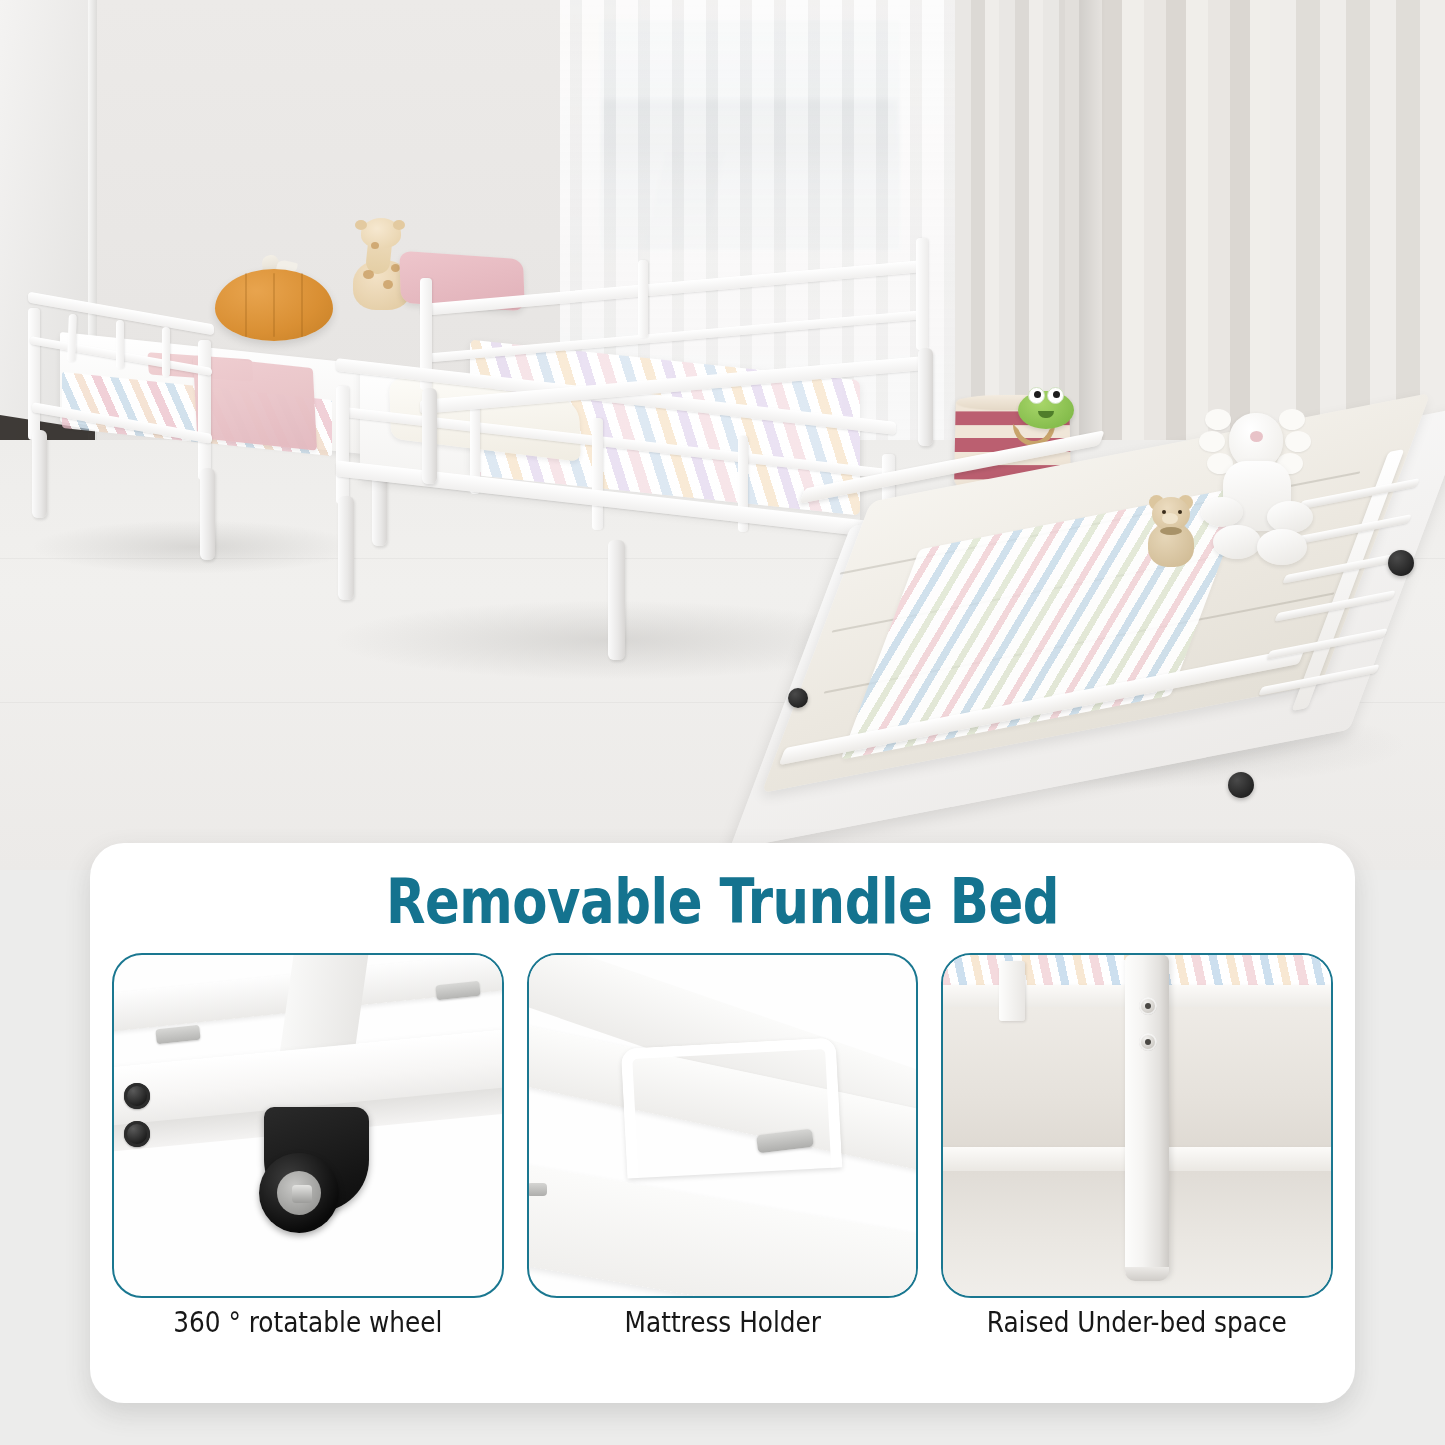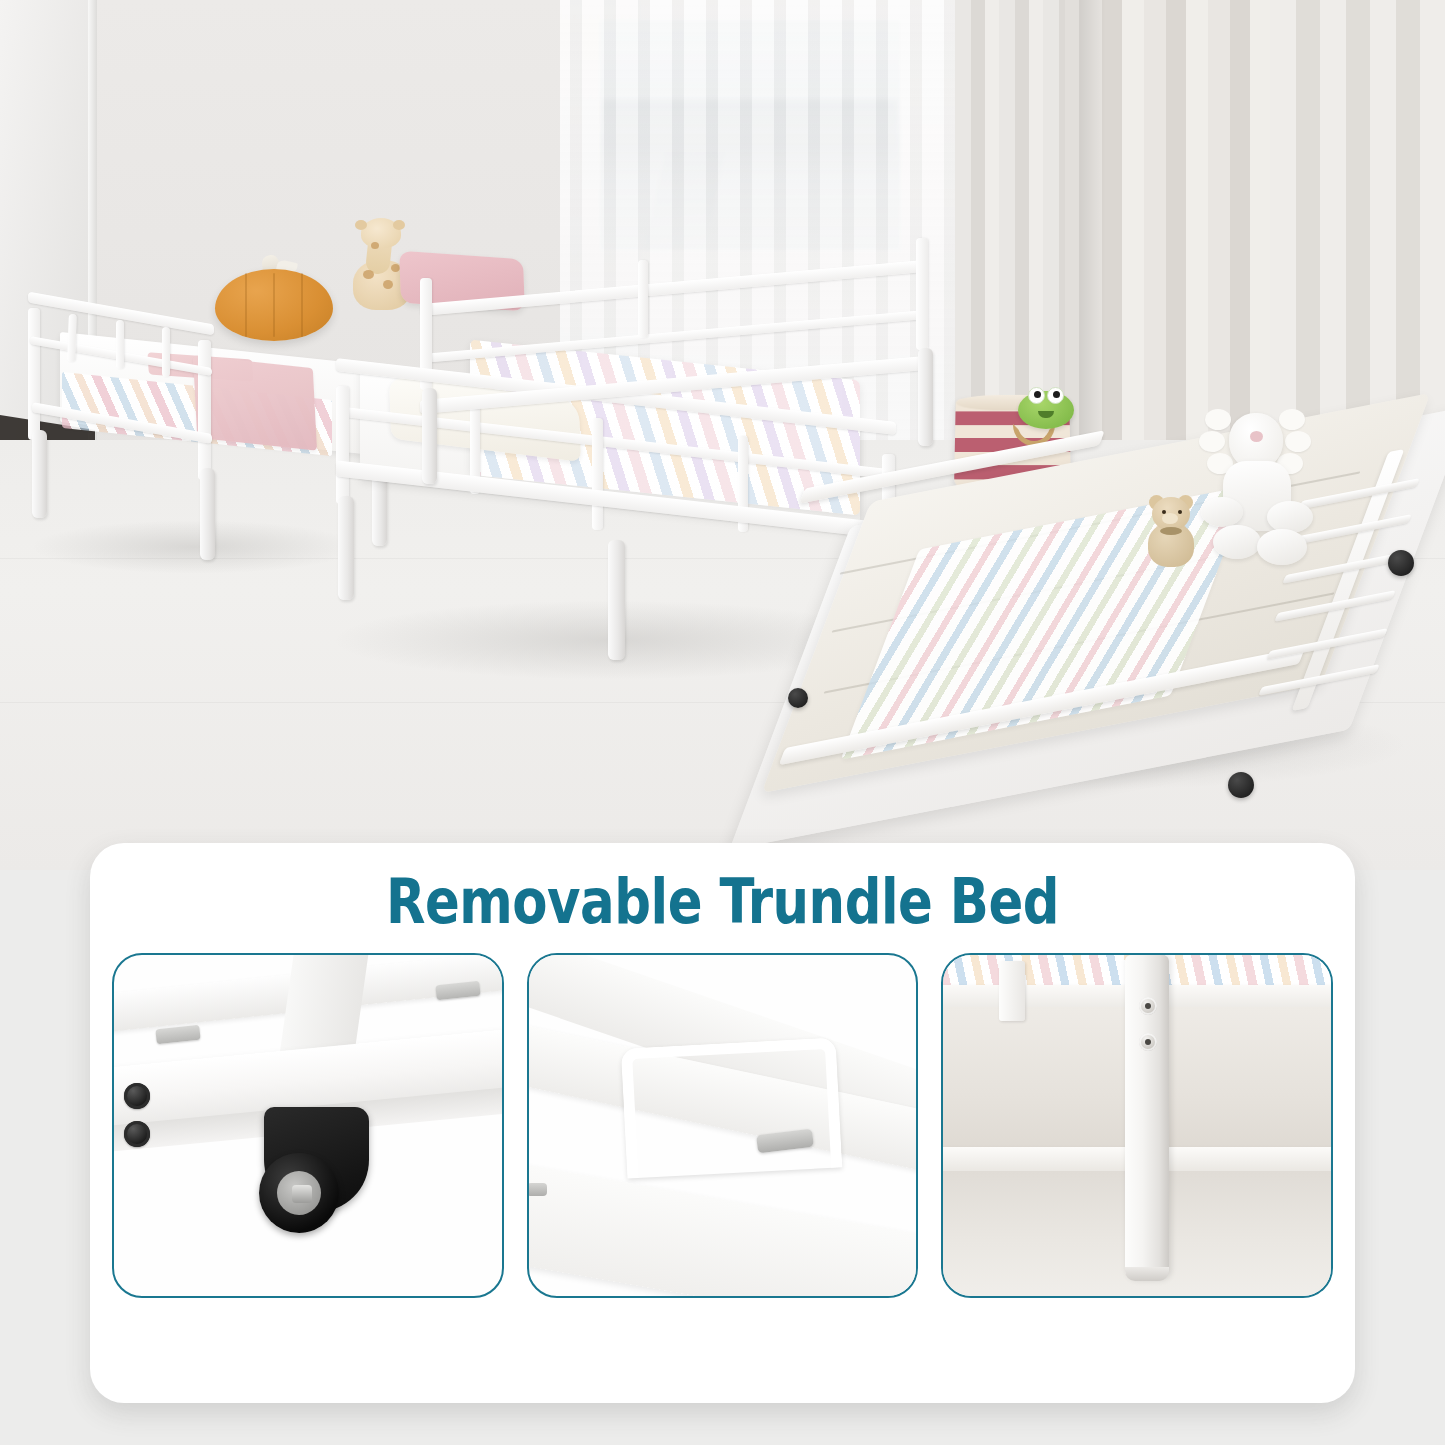--- a/index.html
+++ b/index.html
@@ -524,14 +524,19 @@
       <div class="p3-floor"></div>
       <div class="p3-slat"></div>
       <div class="p3-leg"></div>
       <div class="p3-leg-cap"></div>
       <div class="p3-screw" style="top:42px;"></div>
       <div class="p3-screw" style="top:78px;"></div>
     </div>
 
   </div>
 
+  <div class="captions">
+    <div class="caption">360 ° rotatable wheel</div>
+    <div class="caption">Mattress Holder</div>
+    <div class="caption">Raised Under-bed space</div>
+  </div>
 
 </div>
 
 </body></html>

